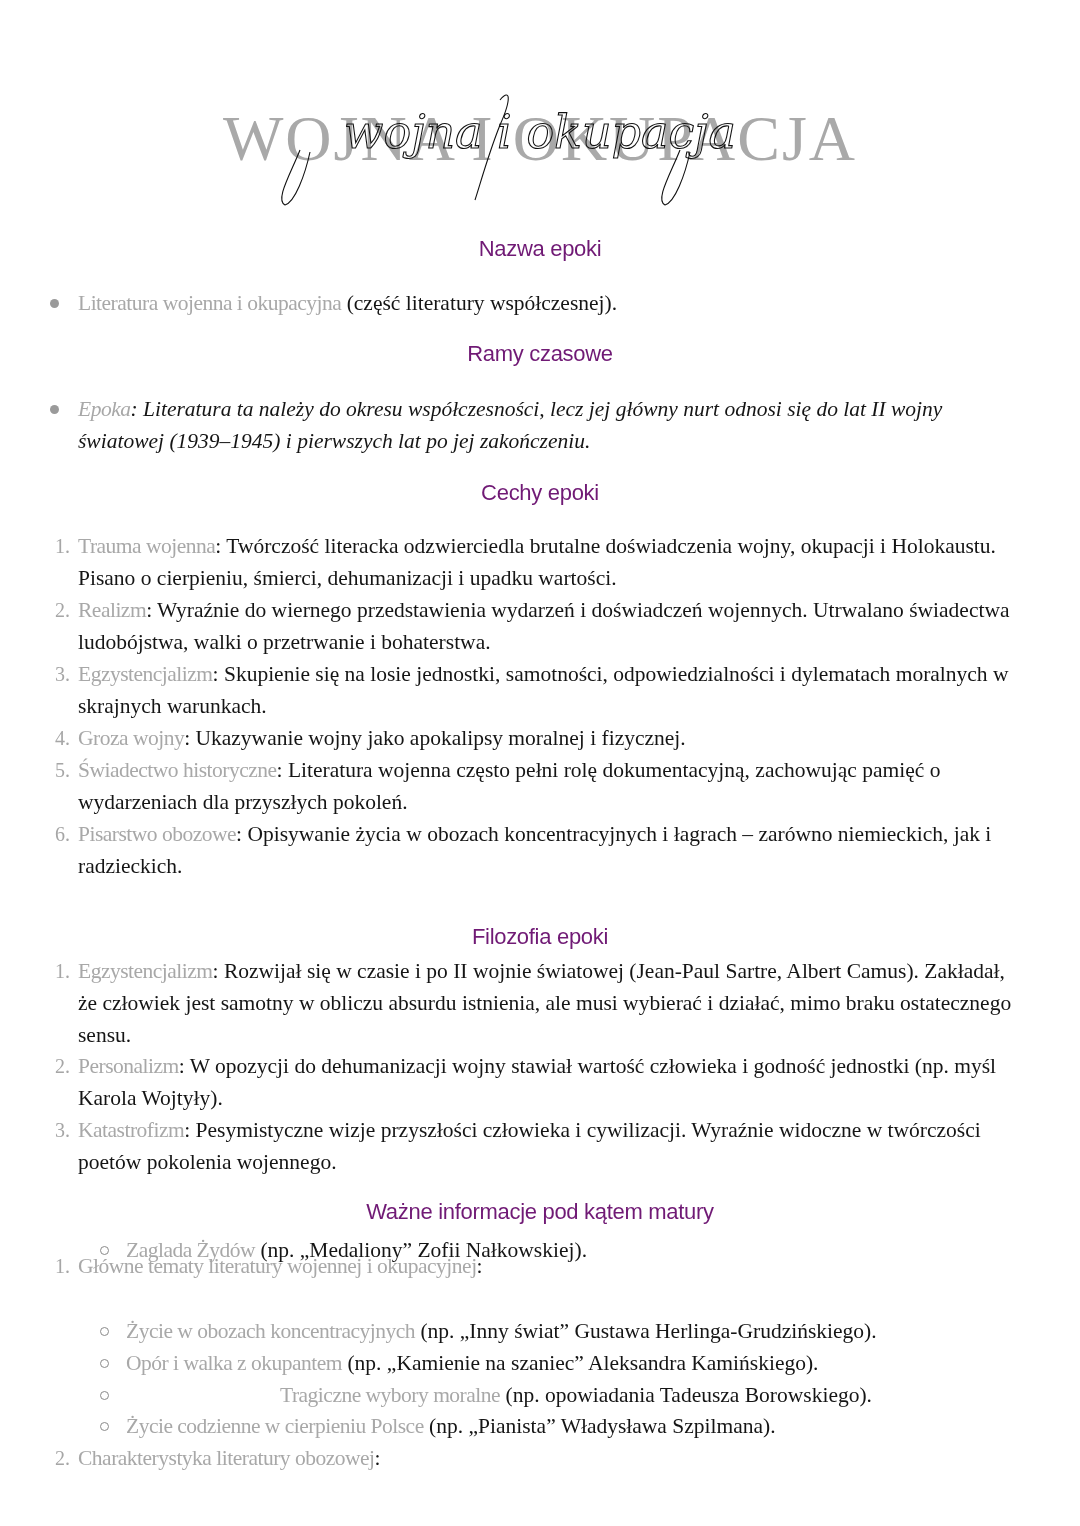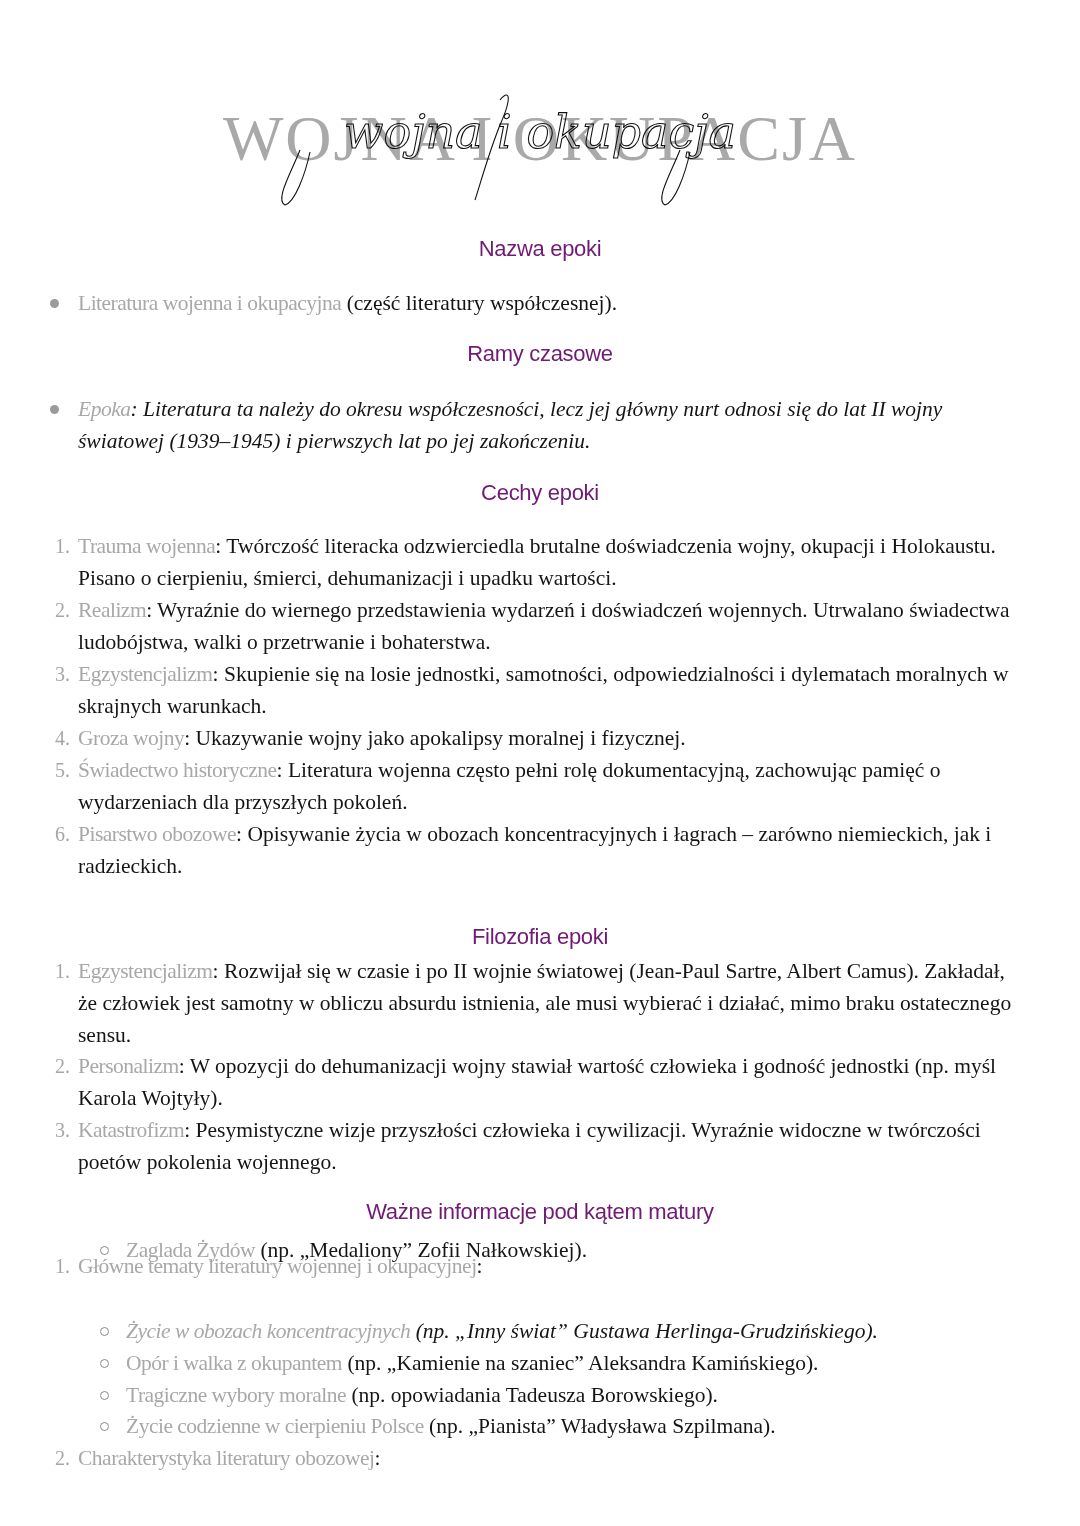--- a/index.html
+++ b/index.html
@@ -171,29 +171,29 @@
 
 <div class="section-heading" style="top:1199px;">Ważne informacje pod kątem matury</div>
 <div class="item" style="top:1250px;">
   <span class="marker">1.</span>
   <span class="term">Główne tematy literatury wojennej i okupacyjnej</span><span>:</span>
 </div>
 <div class="item sub" style="top:1234px;">
   <span class="circle"></span>
   <span class="term">Zaglada Żydów</span><span> (np. „Medaliony” Zofii Nałkowskiej).</span>
 </div>
-<div class="item sub" style="top:1315px;font-style:italic;">
+<div class="item sub" style="top:1315px;">
   <span class="circle"></span>
   <span class="term">Życie w obozach koncentracyjnych</span><span> (np. „Inny świat” Gustawa Herlinga-Grudzińskiego).</span>
 </div>
 <div class="item sub" style="top:1347px;">
   <span class="circle"></span>
   <span class="term">Opór i walka z okupantem</span><span> (np. „Kamienie na szaniec” Aleksandra Kamińskiego).</span>
 </div>
-<div class="item sub" style="top:1379px;">
+<div class="item sub" style="top:1379px;text-align:center;">
   <span class="circle"></span>
   <span class="term">Tragiczne wybory moralne</span><span> (np. opowiadania Tadeusza Borowskiego).</span>
 </div>
 <div class="item sub" style="top:1410px;">
   <span class="circle"></span>
   <span class="term">Życie codzienne w cierpieniu Polsce</span><span> (np. „Pianista” Władysława Szpilmana).</span>
 </div>
 <div class="item" style="top:1442px;">
   <span class="marker">2.</span>
   <span class="term">Charakterystyka literatury obozowej</span><span>:</span>

